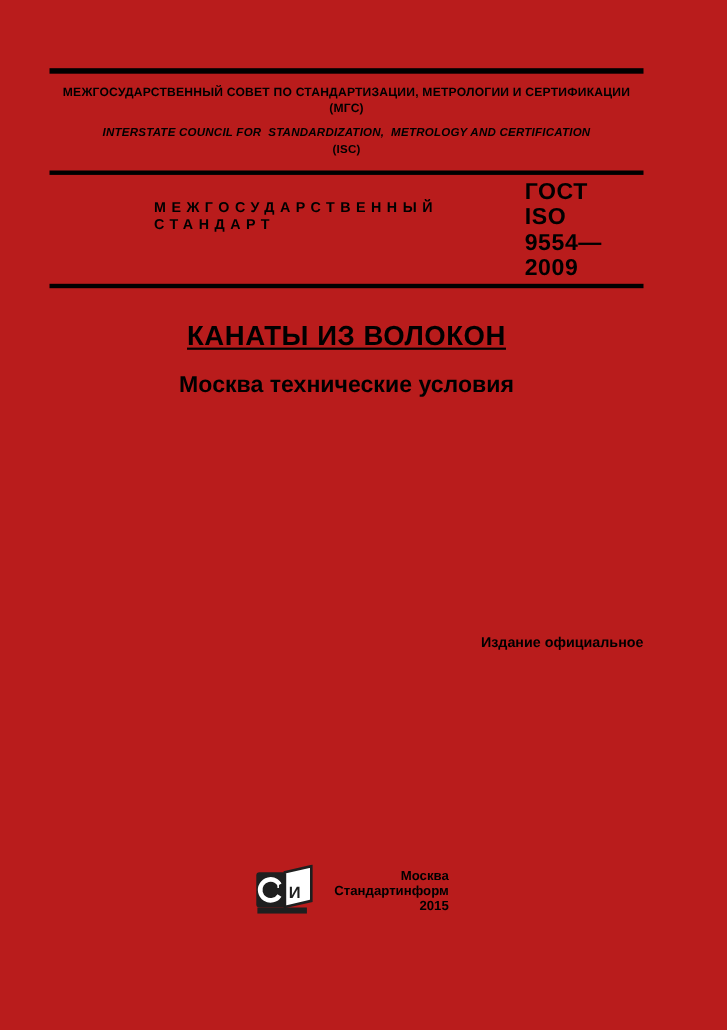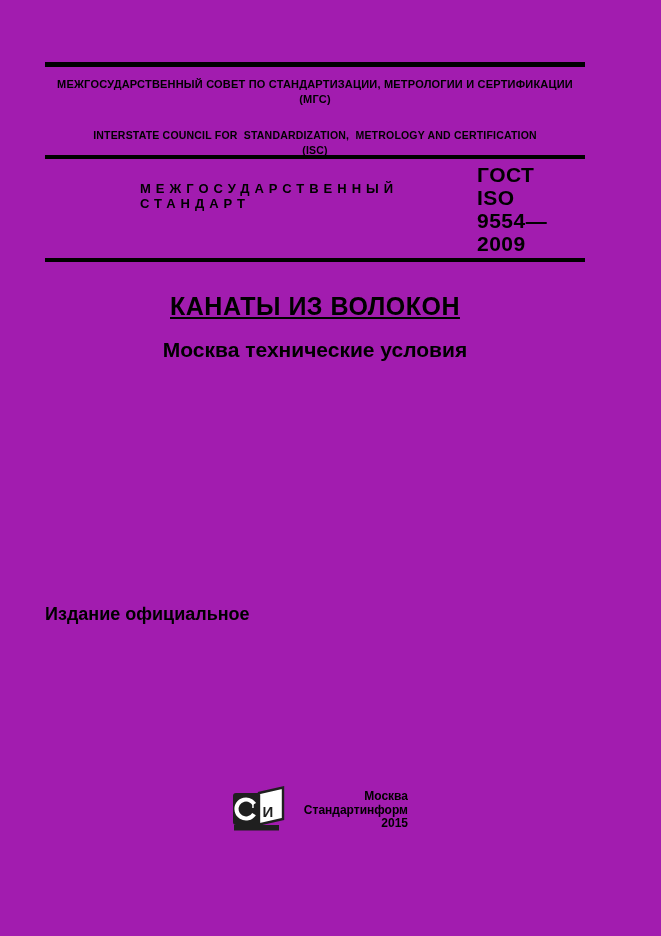--- a/index.html
+++ b/index.html
@@ -1,46 +1,46 @@
 <!DOCTYPE html>
 <html><head>
 <meta charset="utf-8">
 <style>
   html,body{margin:0;padding:0;background:#fff;}
   .page{
     position:relative;
     width:661px;height:936px;
-    background:#a21caf;
+    background:#b91c1c;
     overflow:hidden;
     font-family:"Liberation Sans","DejaVu Sans",sans-serif;
     font-weight:700;
     color:#000;
   }
   .rule{position:absolute;left:45px;width:540px;background:#000;}
   .rule-1{top:62px;height:5px;}
   .rule-2{top:155px;height:4px;}
   .rule-3{top:258px;height:4px;}
 
   .header{position:absolute;left:45px;top:77px;width:540px;text-align:center;
           font-size:11px;line-height:15px;letter-spacing:0.2px;}
-  .header .en-line{margin-top:21px;font-size:10.5px;white-space:pre-wrap;}
+  .header .en-line{margin-top:7px;font-size:10.5px;white-space:pre-wrap;font-style:italic;}
 
   .band-kind{position:absolute;left:140px;top:181px;width:360px;text-align:left;
              font-size:13px;line-height:15px;letter-spacing:5px;}
   .designation{position:absolute;left:477px;top:163px;width:110px;
                font-size:21px;line-height:23px;letter-spacing:0.5px;}
 
   .doc-title{position:absolute;left:45px;top:292px;width:540px;text-align:center;
              font-size:25px;letter-spacing:0.5px;text-decoration:underline;}
   .doc-subtitle{position:absolute;left:45px;top:338px;width:540px;text-align:center;
                 font-size:21px;}
   .iso-note{position:absolute;left:45px;top:430px;width:540px;text-align:center;
             font-size:14px;}
-  .edition-note{position:absolute;left:45px;top:576px;width:540px;text-align:left;
-                font-size:18px;margin-top:28px;}
+  .edition-note{position:absolute;left:45px;top:576px;width:540px;text-align:right;
+                font-size:13px;}
 
   .logo{position:absolute;left:231px;top:786px;width:56px;height:46px;}
   .imprint{position:absolute;left:268px;top:790px;width:140px;text-align:right;
            font-size:12px;line-height:13.5px;}
 </style>
 </head>
 <body>
 
 <div class="page">
 

